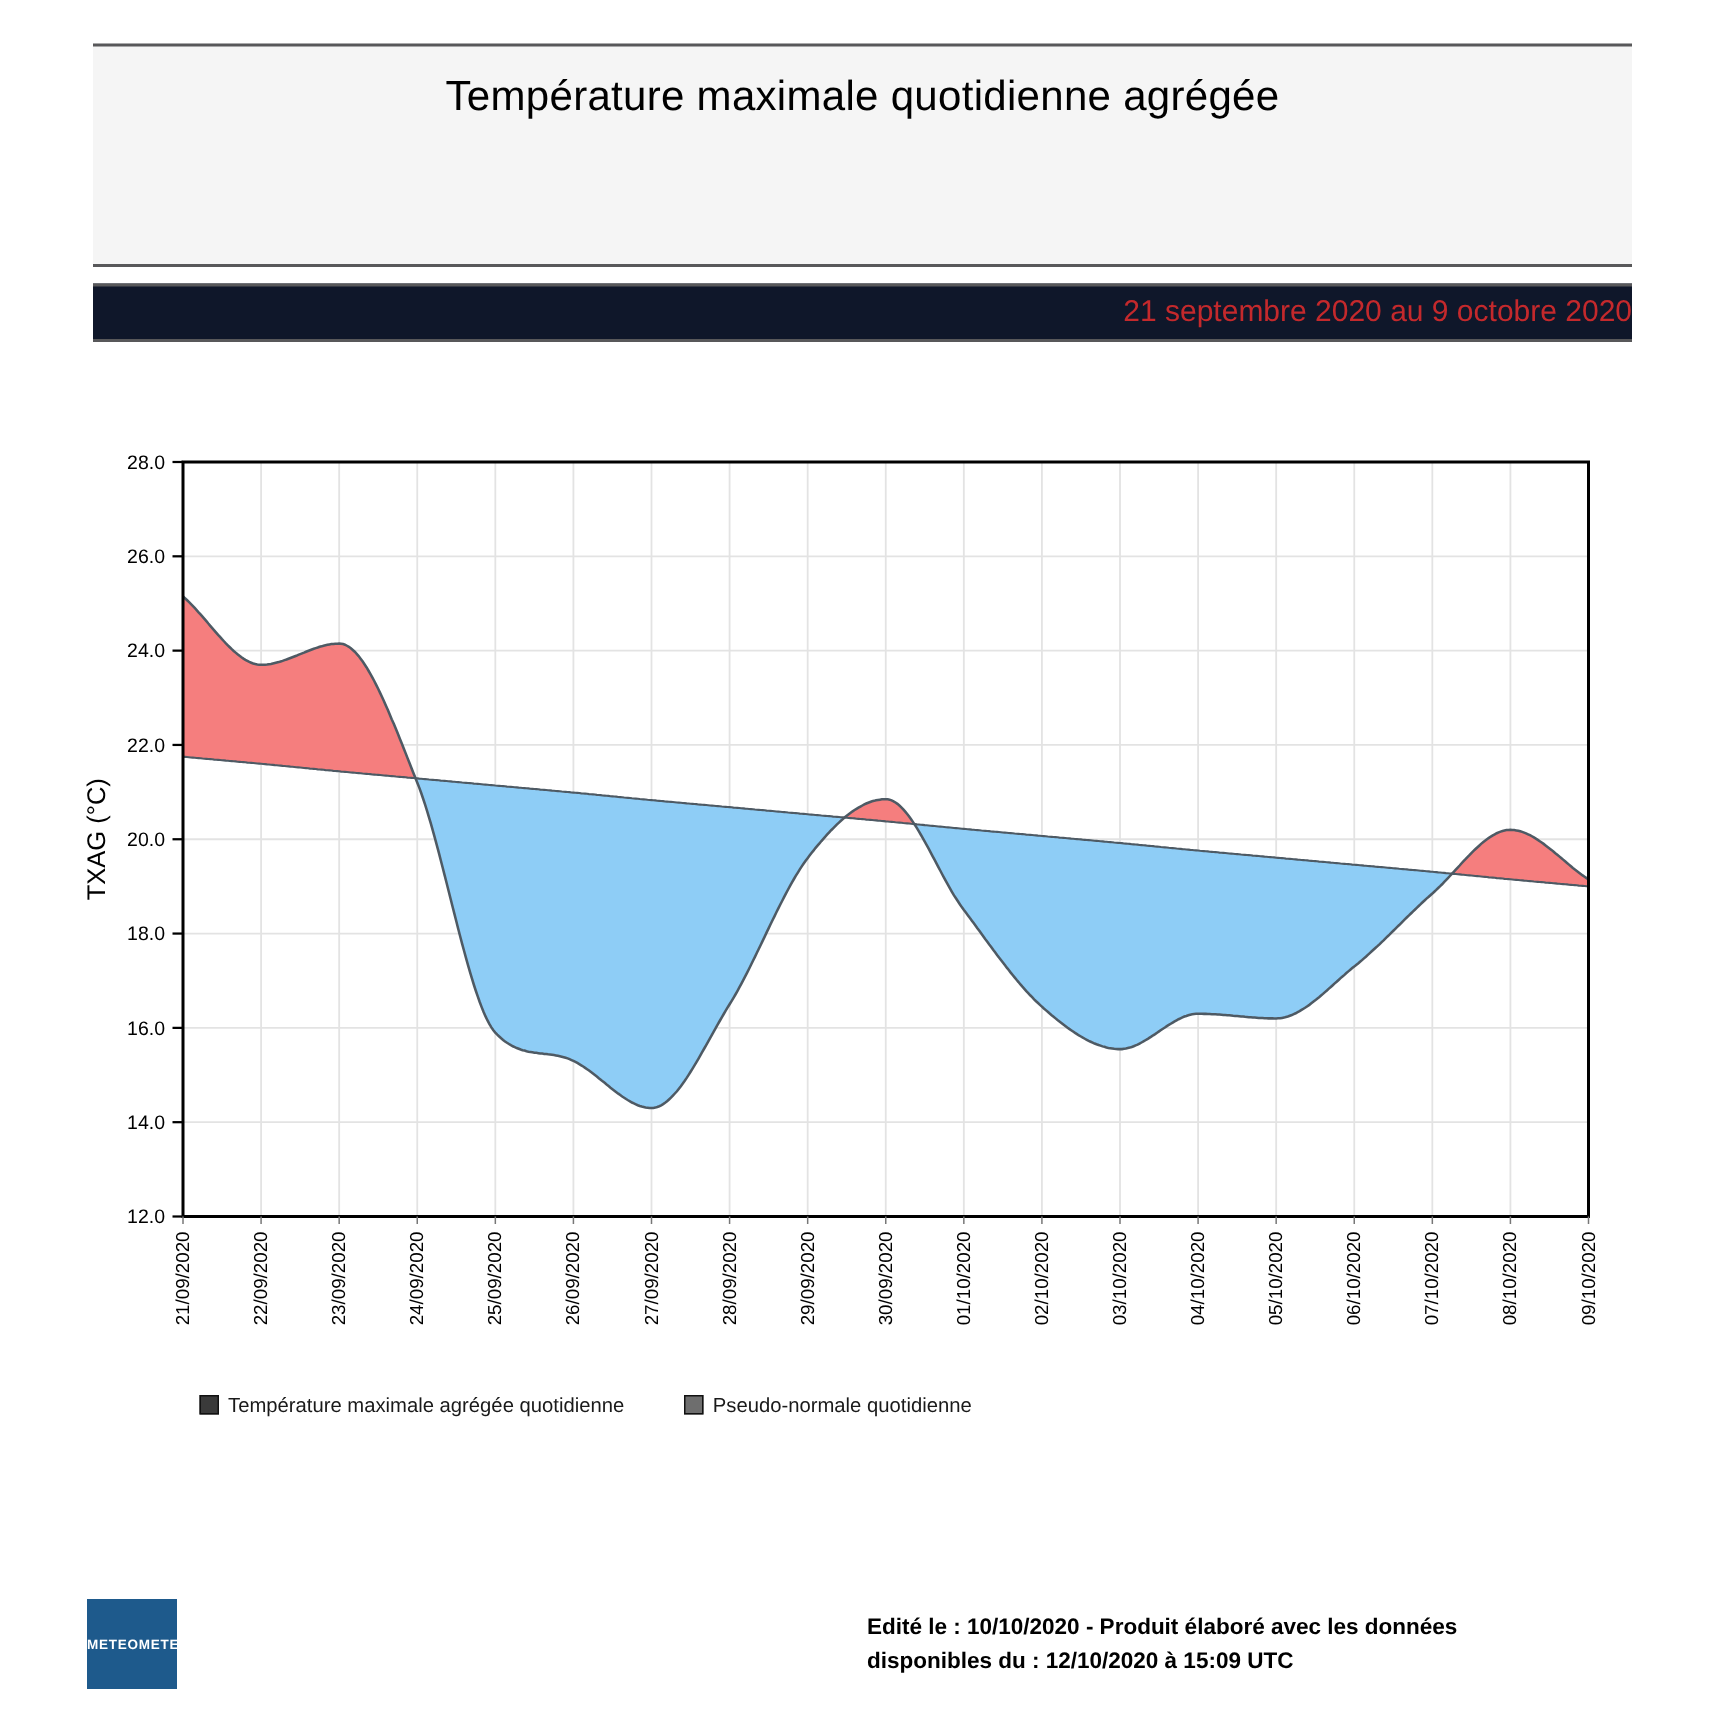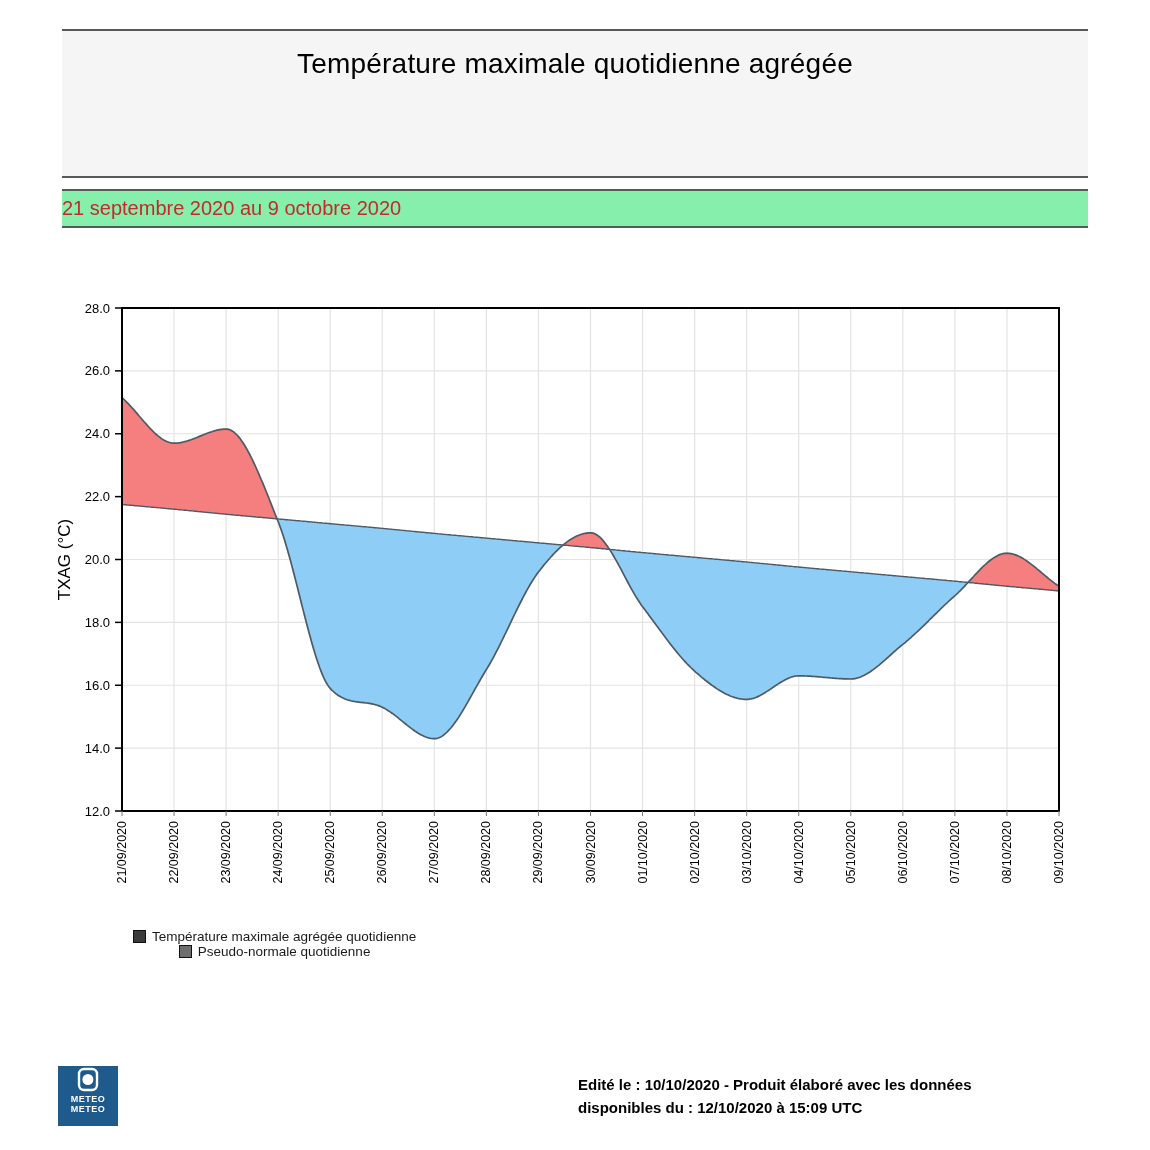--- a/index.html
+++ b/index.html
@@ -8,37 +8,37 @@
 
   
   #title-box{position:absolute;left:62px;top:29px;width:1026px;height:145px;
              background:#f5f5f5;border-top:2px solid #58585a;border-bottom:2px solid #58585a;
              text-align:center;}
   #report-title{font-size:28px;margin-top:17px;letter-spacing:.2px;}
   #report-subtitle{font-size:22px;font-style:italic;margin-top:9px;}
 
   
   #period-box{position:absolute;left:62px;top:189px;width:1026px;height:35px;
-              background:#86efac;border-top:2px solid #58585a;border-bottom:2px solid #58585a;
-              display:flex;align-items:center;justify-content:flex-start;}
+              background:#0f172a;border-top:2px solid #58585a;border-bottom:2px solid #58585a;
+              display:flex;align-items:center;justify-content:flex-end;}
   #period-text{font-size:20px;color:#c4292c;}
 
   
   #chart-area{position:absolute;left:0;top:290px;width:1150px;height:620px;}
   svg text{font-family:"Liberation Sans", sans-serif;}
 
   
-  #legend{position:absolute;left:133px;top:929px;display:flex;align-items:center;flex-direction:column;}
+  #legend{position:absolute;left:133px;top:929px;display:flex;align-items:center;}
   .legend-item{display:flex;align-items:center;margin-right:40px;}
   .legend-swatch{width:11px;height:11px;border:1px solid #111;margin-right:6px;flex:none;}
   .legend-label{font-size:13.5px;color:#1a1a1a;white-space:nowrap;}
 
   
   #logo{position:absolute;left:58px;top:1066px;width:60px;height:60px;background:#1e5a8c;
-        display:flex;flex-direction:column;align-items:center;justify-content:flex-start;}
+        display:flex;flex-direction:row;align-items:center;justify-content:flex-start;}
   .logo-text{color:#fff;font-weight:bold;font-size:9px;line-height:10px;letter-spacing:.5px;text-align:center;}
   #footer-text{position:absolute;left:578px;top:1073px;width:470px;font-size:15px;font-weight:bold;line-height:23px;}
 </style>
 </head>
 <body>
 
 <div id="page">
 
   <div id="title-box">
     <div id="report-title">Température maximale quotidienne agrégée</div>

